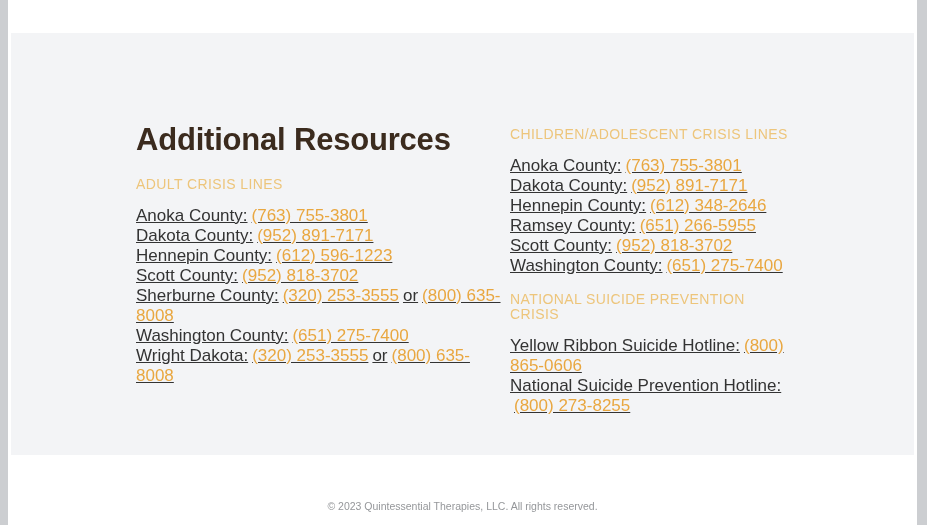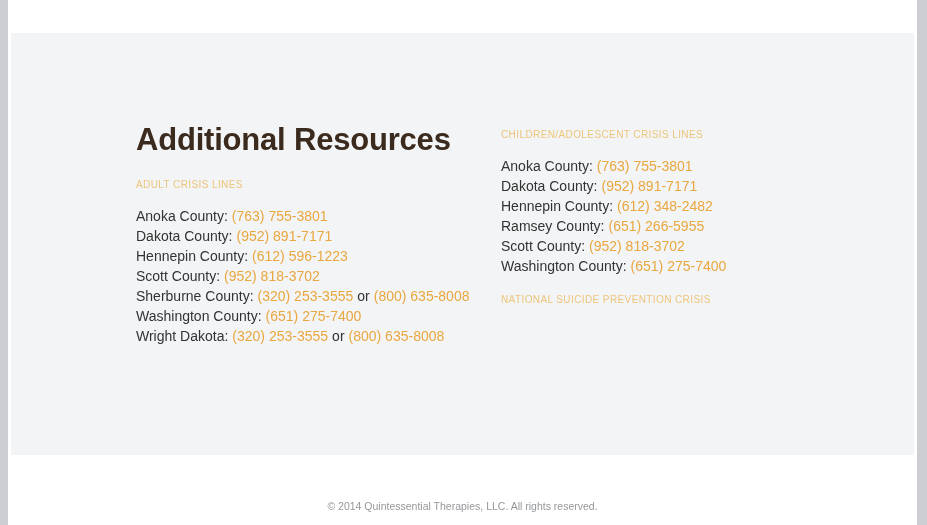--- a/index.html
+++ b/index.html
@@ -36,50 +36,52 @@
   .resources {
     margin: 0 3px;
     height: 422px;
     background: var(--section-bg);
     padding-top: 88px;
   }
   .container {
     width: 653px;
     margin: 0 auto;
     display: flex;
+    gap: 9px;
   }
   .col-left { width: 365px; }
   .col-right { flex: 1; }
   .title {
     margin: 0;
     font-size: 31px;
     line-height: 38px;
     font-weight: 700;
     letter-spacing: -0.2px;
     color: var(--heading);
   }
   .section-header {
     margin: 16px 0 0;
-    font-size: 10px;
+    font-size: 14px;
     line-height: 15px;
     font-weight: 400;
     letter-spacing: 0.4px;
     color: var(--subheader);
   }
   .col-left .sections .section-header { margin-top: 18px; }
   .col-right .sections > .section-header:first-child { margin-top: 6px; }
   .phone-list {
     list-style: none;
     margin: 14px 0 0;
     padding: 0;
   }
   .phone-list li {
-    font-size: 14px;
+    font-size: 17px;
     line-height: 20px;
     color: var(--text);
+    text-decoration: underline;
   }
   .phone-link {
     color: var(--phone);
     text-decoration: none;
     margin-left: 4px;
     cursor: pointer;
   }
   .phone-separator {
     color: var(--text);
     margin-left: 4px;
@@ -119,27 +121,31 @@
                 <li><span class="item-label">Wright Dakota:</span><a class="phone-link">(320) 253-3555</a><span class="phone-separator">or</span><a class="phone-link">(800) 635-8008</a></li>
               </ul>
             </div>
         </div>
         <div class="col-right">
           <div class="sections">
               <h4 class="section-header">CHILDREN/ADOLESCENT CRISIS LINES</h4>
               <ul class="phone-list">
                 <li><span class="item-label">Anoka County:</span><a class="phone-link">(763) 755-3801</a></li>
                 <li><span class="item-label">Dakota County:</span><a class="phone-link">(952) 891-7171</a></li>
-                <li><span class="item-label">Hennepin County:</span><a class="phone-link">(612) 348-2482</a></li>
+                <li><span class="item-label">Hennepin County:</span><a class="phone-link">(612) 348-2646</a></li>
                 <li><span class="item-label">Ramsey County:</span><a class="phone-link">(651) 266-5955</a></li>
                 <li><span class="item-label">Scott County:</span><a class="phone-link">(952) 818-3702</a></li>
                 <li><span class="item-label">Washington County:</span><a class="phone-link">(651) 275-7400</a></li>
               </ul>
               <h4 class="section-header">NATIONAL SUICIDE PREVENTION CRISIS</h4>
+              <ul class="phone-list">
+                <li><span class="item-label">Yellow Ribbon Suicide Hotline:</span><a class="phone-link">(800) 865-0606</a></li>
+                <li><span class="item-label">National Suicide Prevention Hotline:</span><a class="phone-link">(800) 273-8255</a></li>
+              </ul>
             </div>
         </div>
       </div>
     </section>
     <footer class="site-footer">
-      <p class="copyright">© 2014 Quintessential Therapies, LLC. All rights reserved.</p>
+      <p class="copyright">© 2023 Quintessential Therapies, LLC. All rights reserved.</p>
     </footer>
   </div>
 </div>
 
 </body></html>

